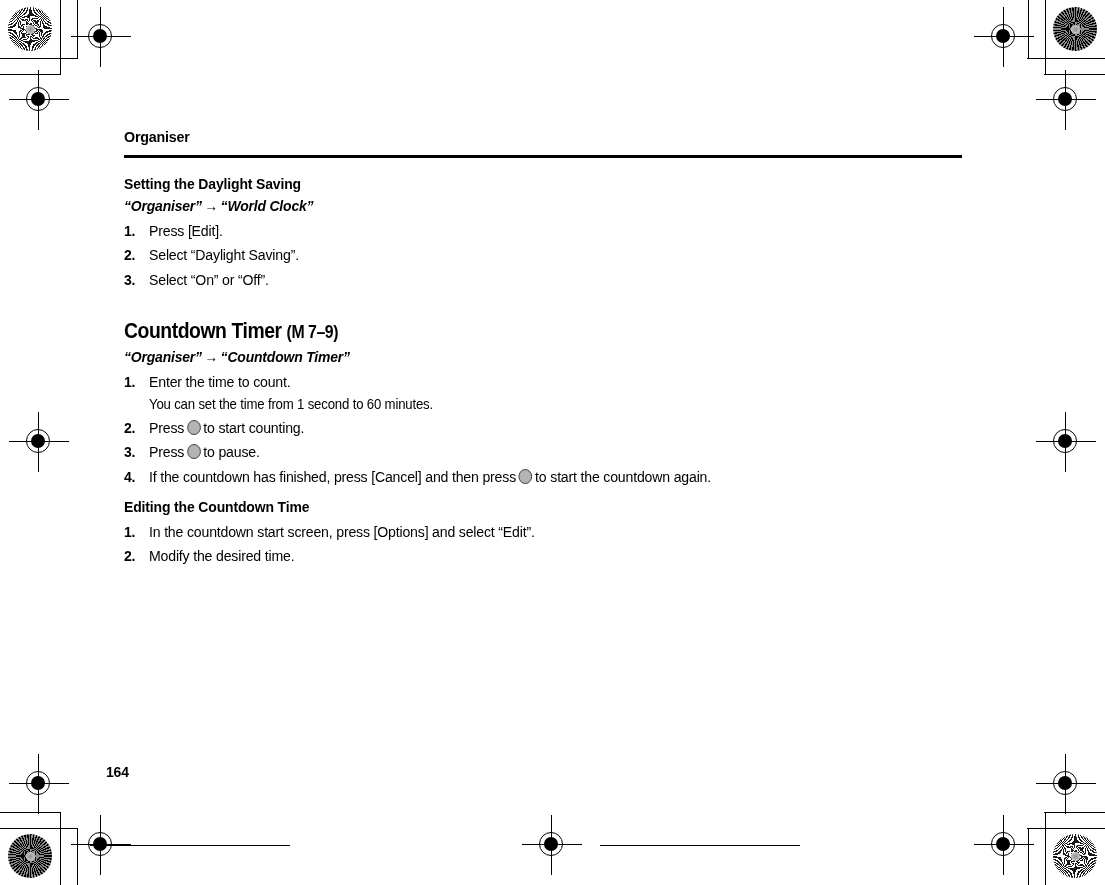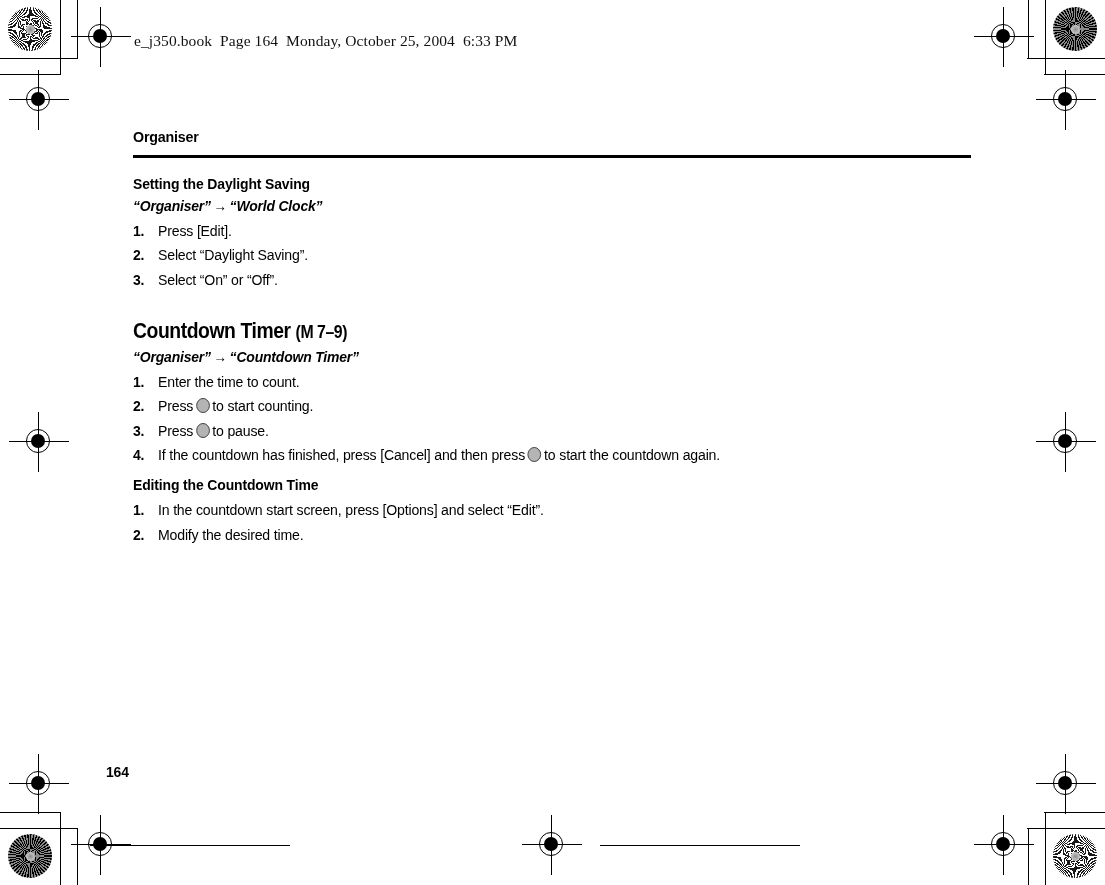--- a/index.html
+++ b/index.html
@@ -118,21 +118,21 @@
     font-family: "Liberation Serif", serif;
     font-size: 15.5px;
     color: #111;
     white-space: pre;
     letter-spacing: 0.1px;
   }
 
   
   .content {
     position: absolute;
-    left: 133px;
+    left: 124px;
     top: 128px;
     width: 840px;
   }
   .running-head {
     font-size: 15.5px;
     font-weight: bold;
     letter-spacing: -0.2px;
     transform: scaleX(0.92);
     transform-origin: left center;
     margin: 0;
@@ -374,21 +374,20 @@
   </div>
   <div class="crosshair" style="left:1036px; top:754px;">
     <div class="bar-h"></div>
       <div class="bar-v"></div>
     <div class="ring"></div>
       <div class="gap-h"></div>
       <div class="gap-v"></div>
       <div class="dot"></div>
   </div>
 
-  <div class="pdf-header">e_j350.book  Page 164  Monday, October 25, 2004  6:33 PM</div>
 
   <div class="content">
 
     <div class="running-head">Organiser</div>
     <div class="head-rule"></div>
 
     <div class="gap-md"></div>
 
     <div>
       <div class="h2">Setting the Daylight Saving</div>
@@ -425,20 +424,23 @@
         <span>“Organiser”</span><span class="arrow">→</span><span>“Countdown Timer”</span>
       </div>
       <div class="gap-xs"></div>
 
       <ol class="steps">
         <li>
           <span class="num">1.</span>
           <span class="body-text">Enter the time to count.</span>
         </li>
       </ol>
+      <div class="subnote">
+        <span class="body-text">You can set the time from 1 second to 60 minutes.</span>
+      </div>
       <ol class="steps">
         <li>
           <span class="num">2.</span>
           <span class="body-text">
             <span>Press</span><span class="key-btn"></span><span>to start counting.</span>
           </span>
         </li>
         <li>
           <span class="num">3.</span>
           <span class="body-text">

